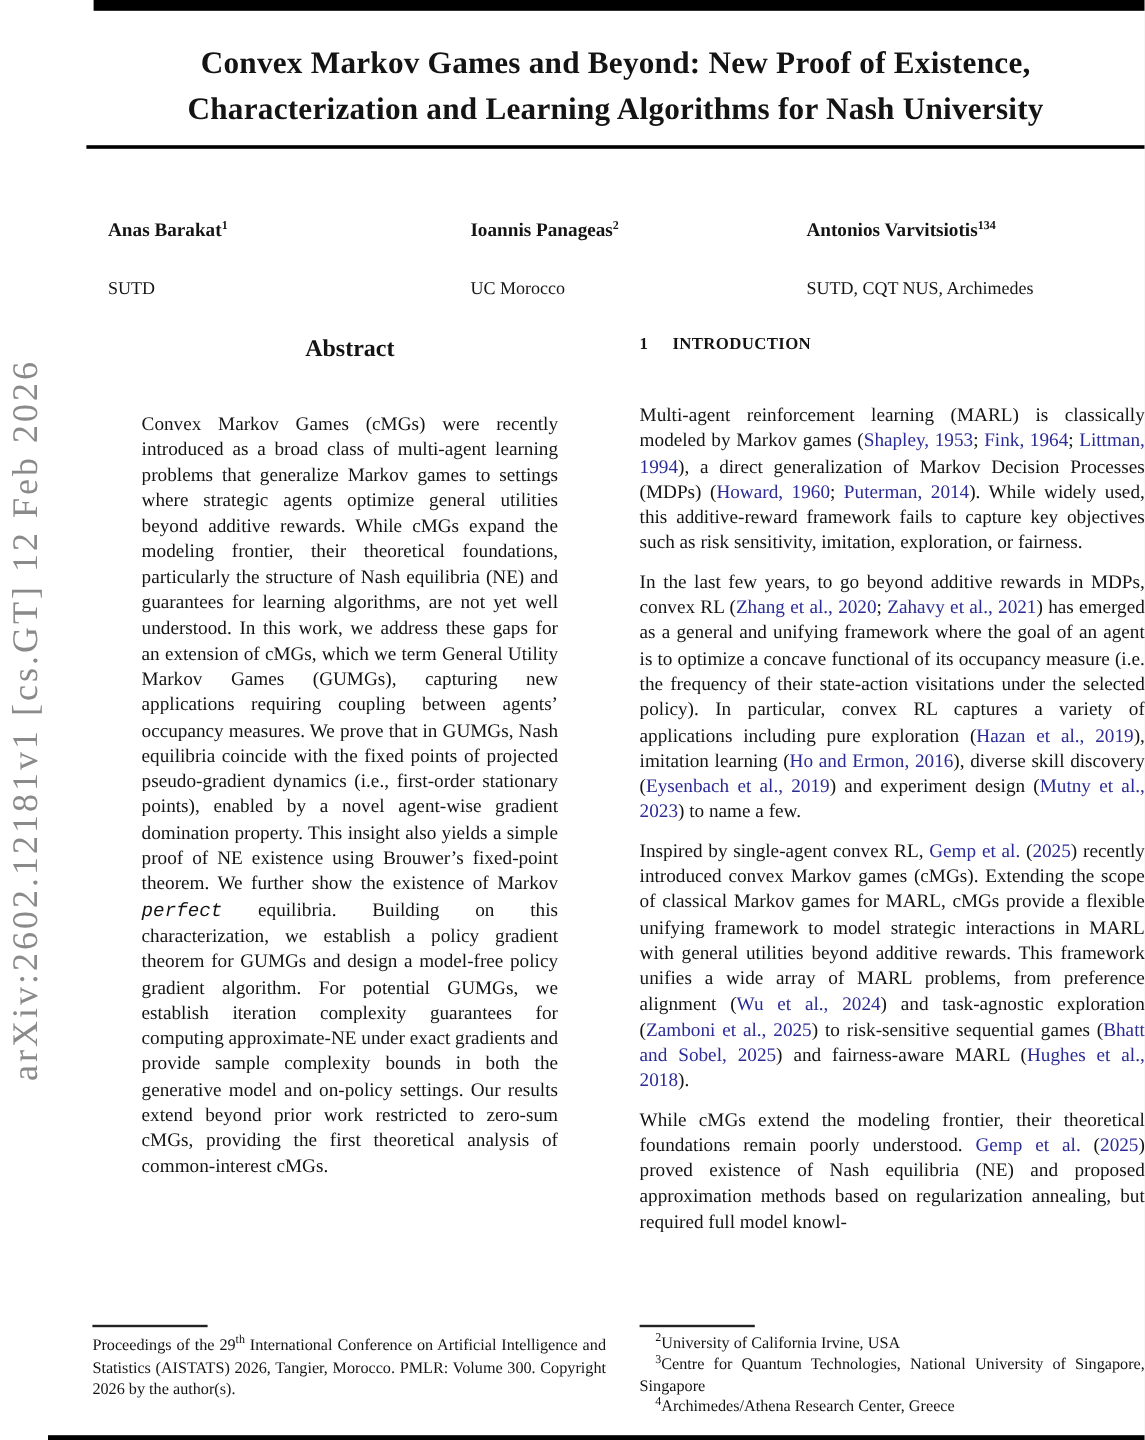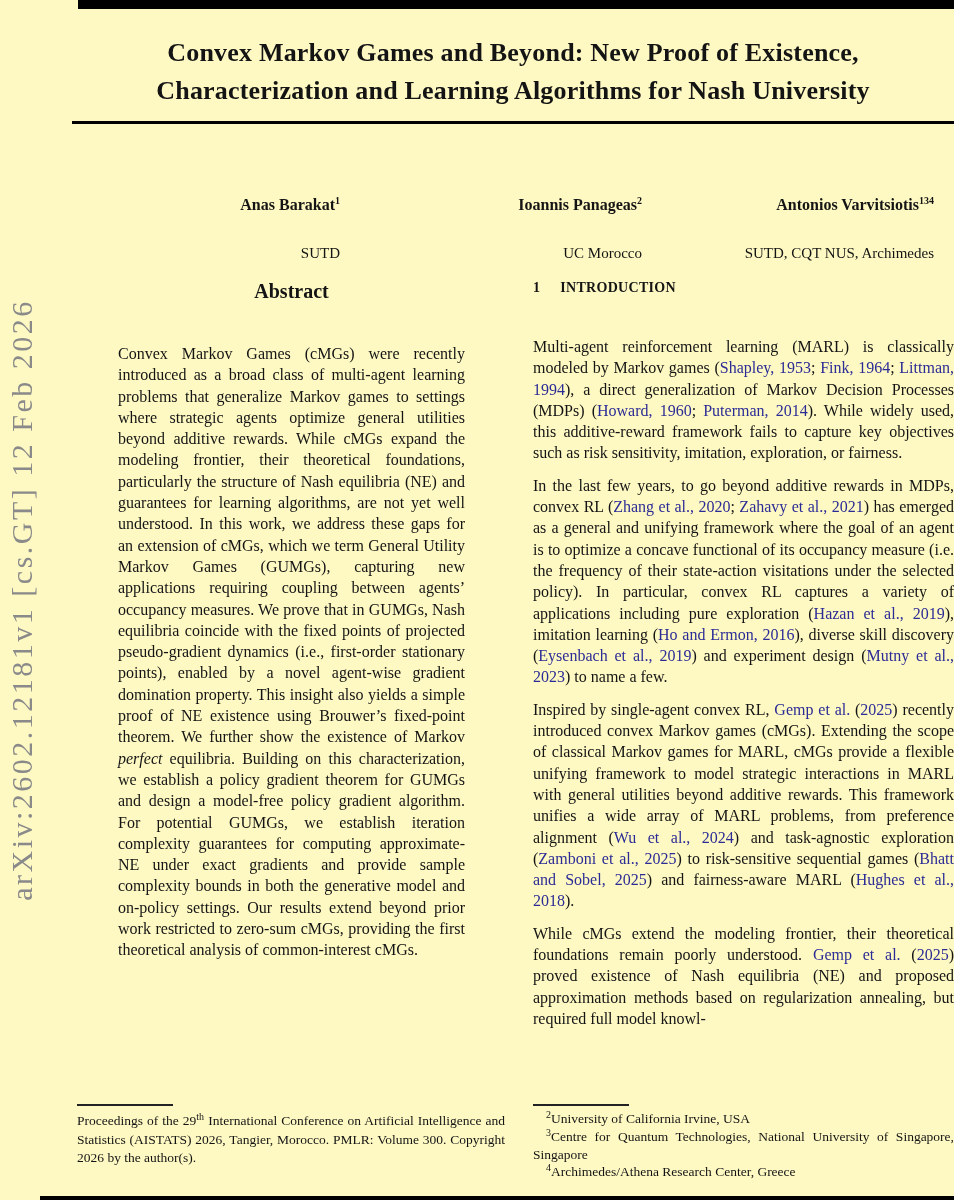--- a/index.html
+++ b/index.html
@@ -1,28 +1,28 @@
 <!DOCTYPE html>
 <html style="--link: #2b2b96; --text: #141414; --watermark: #8a8a8a; --bar: #000000;"><head>
 <meta charset="utf-8">
 <style>
   html,body{margin:0;padding:0;background:#e8e8e8;}
   .page{
-    position:relative;width:954px;height:1200px;background:#fef9c3;
+    position:relative;width:954px;height:1200px;background:#ffffff;
     font-family:"Liberation Serif","DejaVu Serif",serif;color:var(--text,#141414);
     overflow:hidden;margin:0 auto;
   }
   .top-bar{position:absolute;left:78px;top:0;width:876px;height:9px;background:var(--bar,#000);}
   .bottom-bar{position:absolute;left:40px;top:1196px;width:914px;height:4px;background:var(--bar,#000);}
   .paper-title{
     position:absolute;left:72px;top:34px;width:882px;text-align:center;
     font-size:26px;line-height:38px;font-weight:bold;letter-spacing:.2px;
   }
   .title-rule{position:absolute;left:72px;top:121px;width:882px;height:3px;background:#000;}
-  .author{position:absolute;top:196px;text-align:right;}
+  .author{position:absolute;top:184px;text-align:left;}
   .author .name{font-size:16px;font-weight:bold;}
   .author .affil{font-size:15px;margin-top:31px;}
   .author sup{font-size:10px;font-weight:bold;}
   #author-0{left:90px;width:250px;}
   #author-1{left:392px;width:250px;}
   #author-2{left:672px;width:262px;}
   .watermark{
     position:absolute;left:-354px;top:579px;width:760px;height:42px;
     transform:rotate(-90deg);transform-origin:center center;
     font-size:30px;letter-spacing:2.5px;color:var(--watermark,#8a8a8a);
@@ -32,21 +32,21 @@
   .right-col{position:absolute;left:533px;top:280px;width:421px;}
   .abstract-heading{text-align:center;font-size:20px;font-weight:bold;}
   .abstract-body{
     margin-top:40px;font-size:16px;line-height:21.3px;text-align:justify;
   }
   .section-heading{font-size:14px;font-weight:bold;letter-spacing:.3px;}
   .section-heading .sec-num{display:inline-block;margin-right:20px;}
   .para{font-size:16px;line-height:21.3px;text-align:justify;margin:0 0 11px 0;}
   .right-col .para:first-of-type{margin-top:40px;}
   .cite{color:var(--link,#2b2b96);}
-  .em{font-style:italic;}
+  .em{font-style:italic;font-family:Liberation Mono, monospace;}
   .fn-rule-left{position:absolute;left:77px;top:1104px;width:96px;height:2px;background:#222;}
   .fn-rule-right{position:absolute;left:533px;top:1104px;width:96px;height:2px;background:#222;}
   .footer-left{
     position:absolute;left:77px;top:1112px;width:428px;
     font-size:13.5px;line-height:18.6px;text-align:justify;
   }
   .footnotes-right{
     position:absolute;left:533px;top:1110px;width:421px;
     font-size:13.5px;line-height:17.8px;
   }

